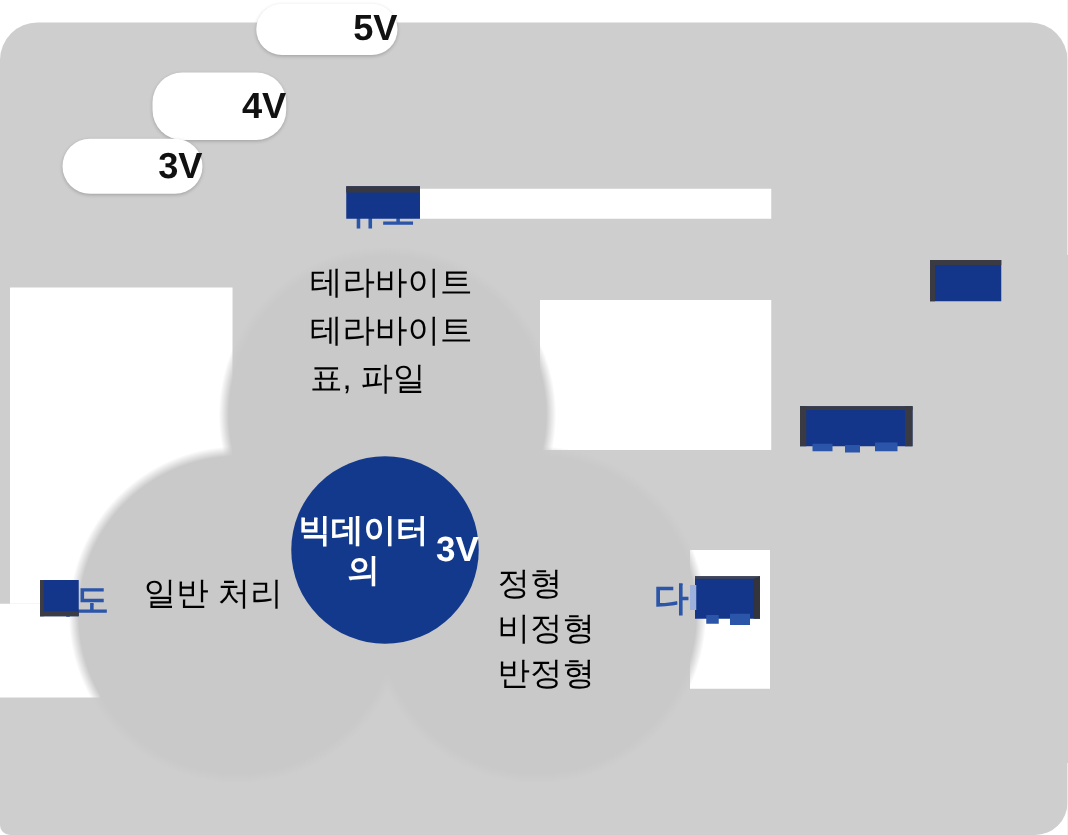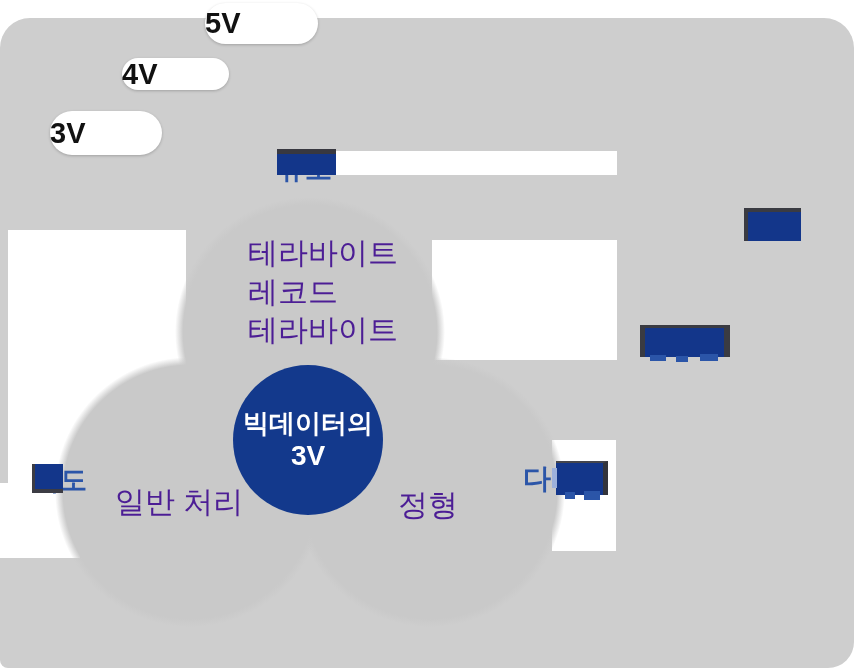--- a/index.html
+++ b/index.html
@@ -21,34 +21,34 @@
 
   
   .circle{width:270px;height:270px;border-radius:50%;z-index:2;
           background:radial-gradient(closest-side,#c9c9c9 94%,rgba(201,201,201,0) 100%);}
   .c-top{left:175px;top:197px;}
   .c-left{left:55px;top:357px;}
   .c-right{left:295px;top:357px;}
 
   
   .center-circle{left:233px;top:365px;width:150px;height:150px;border-radius:50%;
-                 background:#13398c;z-index:3;display:flex;flex-direction:column;
+                 background:#13398c;z-index:3;display:flex;flex-direction:row;
                  align-items:center;justify-content:center;color:#ffffff;
                  font-weight:bold;text-align:center;}
   .center-circle .l1{font-size:26px;line-height:32px;}
   .center-circle .l2{font-size:28px;line-height:34px;}
 
   
-  .list{z-index:4;color:#4c1d95;font-size:30px;margin-top:28px;}
+  .list{z-index:4;color:#000000;font-size:26px;}
   .list .li{white-space:nowrap;}
   .list-volume{left:248px;top:206px;}
   .list-volume .li{line-height:38.5px;}
   .list-velocity{left:115px;top:455px;}
   .list-velocity .li{line-height:38.5px;}
-  .list-variety{left:398px;top:459px;}
+  .list-variety{left:398px;top:448px;}
   .list-variety .li{line-height:36px;}
 
   
   .kw{z-index:4;color:#2b55a8;font-weight:bold;white-space:nowrap;}
   .kw-volume{left:278px;top:151px;font-size:27px;}
   .kw-velocity{left:33px;top:462px;font-size:27px;}
   .kw-variety{left:523px;top:460px;font-size:28px;}
 
   
   .nb{background:#13368a;z-index:5;box-sizing:border-box;}
@@ -66,24 +66,24 @@
   .pk{z-index:6;background:#2b55a8;}
   .pk1{left:650px;top:355px;width:16px;height:6px;}
   .pk2{left:676px;top:356px;width:12px;height:6px;}
   .pk3{left:700px;top:354px;width:18px;height:7px;}
   .pk4{left:552px;top:468px;width:5px;height:20px;background:#9db1dc;}
   .pk5{left:565px;top:492px;width:10px;height:7px;}
   .pk6{left:584px;top:491px;width:16px;height:9px;}
 
   
   .pill{background:#ffffff;border-radius:24px;z-index:7;display:flex;
-        align-items:center;justify-content:flex-start;font-weight:bold;font-size:29px;
+        align-items:center;justify-content:flex-end;font-weight:bold;font-size:29px;
         color:#111111;box-shadow:0 1px 3px rgba(0,0,0,0.22);}
   .pill-5v{left:205px;top:3px;width:113px;height:41px;}
-  .pill-4v{left:122px;top:58px;width:107px;height:32px;}
+  .pill-4v{left:122px;top:58px;width:107px;height:54px;}
   .pill-3v{left:50px;top:111px;width:112px;height:44px;}
 </style>
 </head>
 <body>
 
 <div class="abs panel"></div>
 
 <div class="abs wr wr-left-a"></div>
 <div class="abs wr wr-left-b"></div>
 <div class="abs wr wr-top"></div>
@@ -94,30 +94,32 @@
 <div class="abs circle c-left"></div>
 <div class="abs circle c-right"></div>
 
 <div class="abs center-circle">
   <div class="l1">빅데이터의</div>
   <div class="l2">3V</div>
 </div>
 
 <div class="abs list list-volume">
   <div class="li">테라바이트</div>
-  <div class="li">레코드</div>
   <div class="li">테라바이트</div>
+  <div class="li">표, 파일</div>
 </div>
 
 <div class="abs list list-velocity">
   <div class="li">일반 처리</div>
 </div>
 
 <div class="abs list list-variety">
   <div class="li">정형</div>
+  <div class="li">비정형</div>
+  <div class="li">반정형</div>
 </div>
 
 <div class="abs kw kw-volume">규모</div>
 <div class="abs kw kw-velocity">속도</div>
 <div class="abs kw kw-variety">다</div>
 
 <div class="abs nb nb-volume"></div>
 <div class="abs nb nb-velocity"></div>
 <div class="abs nb nb-variety"></div>
 <div class="abs nb nb-r1"></div>

